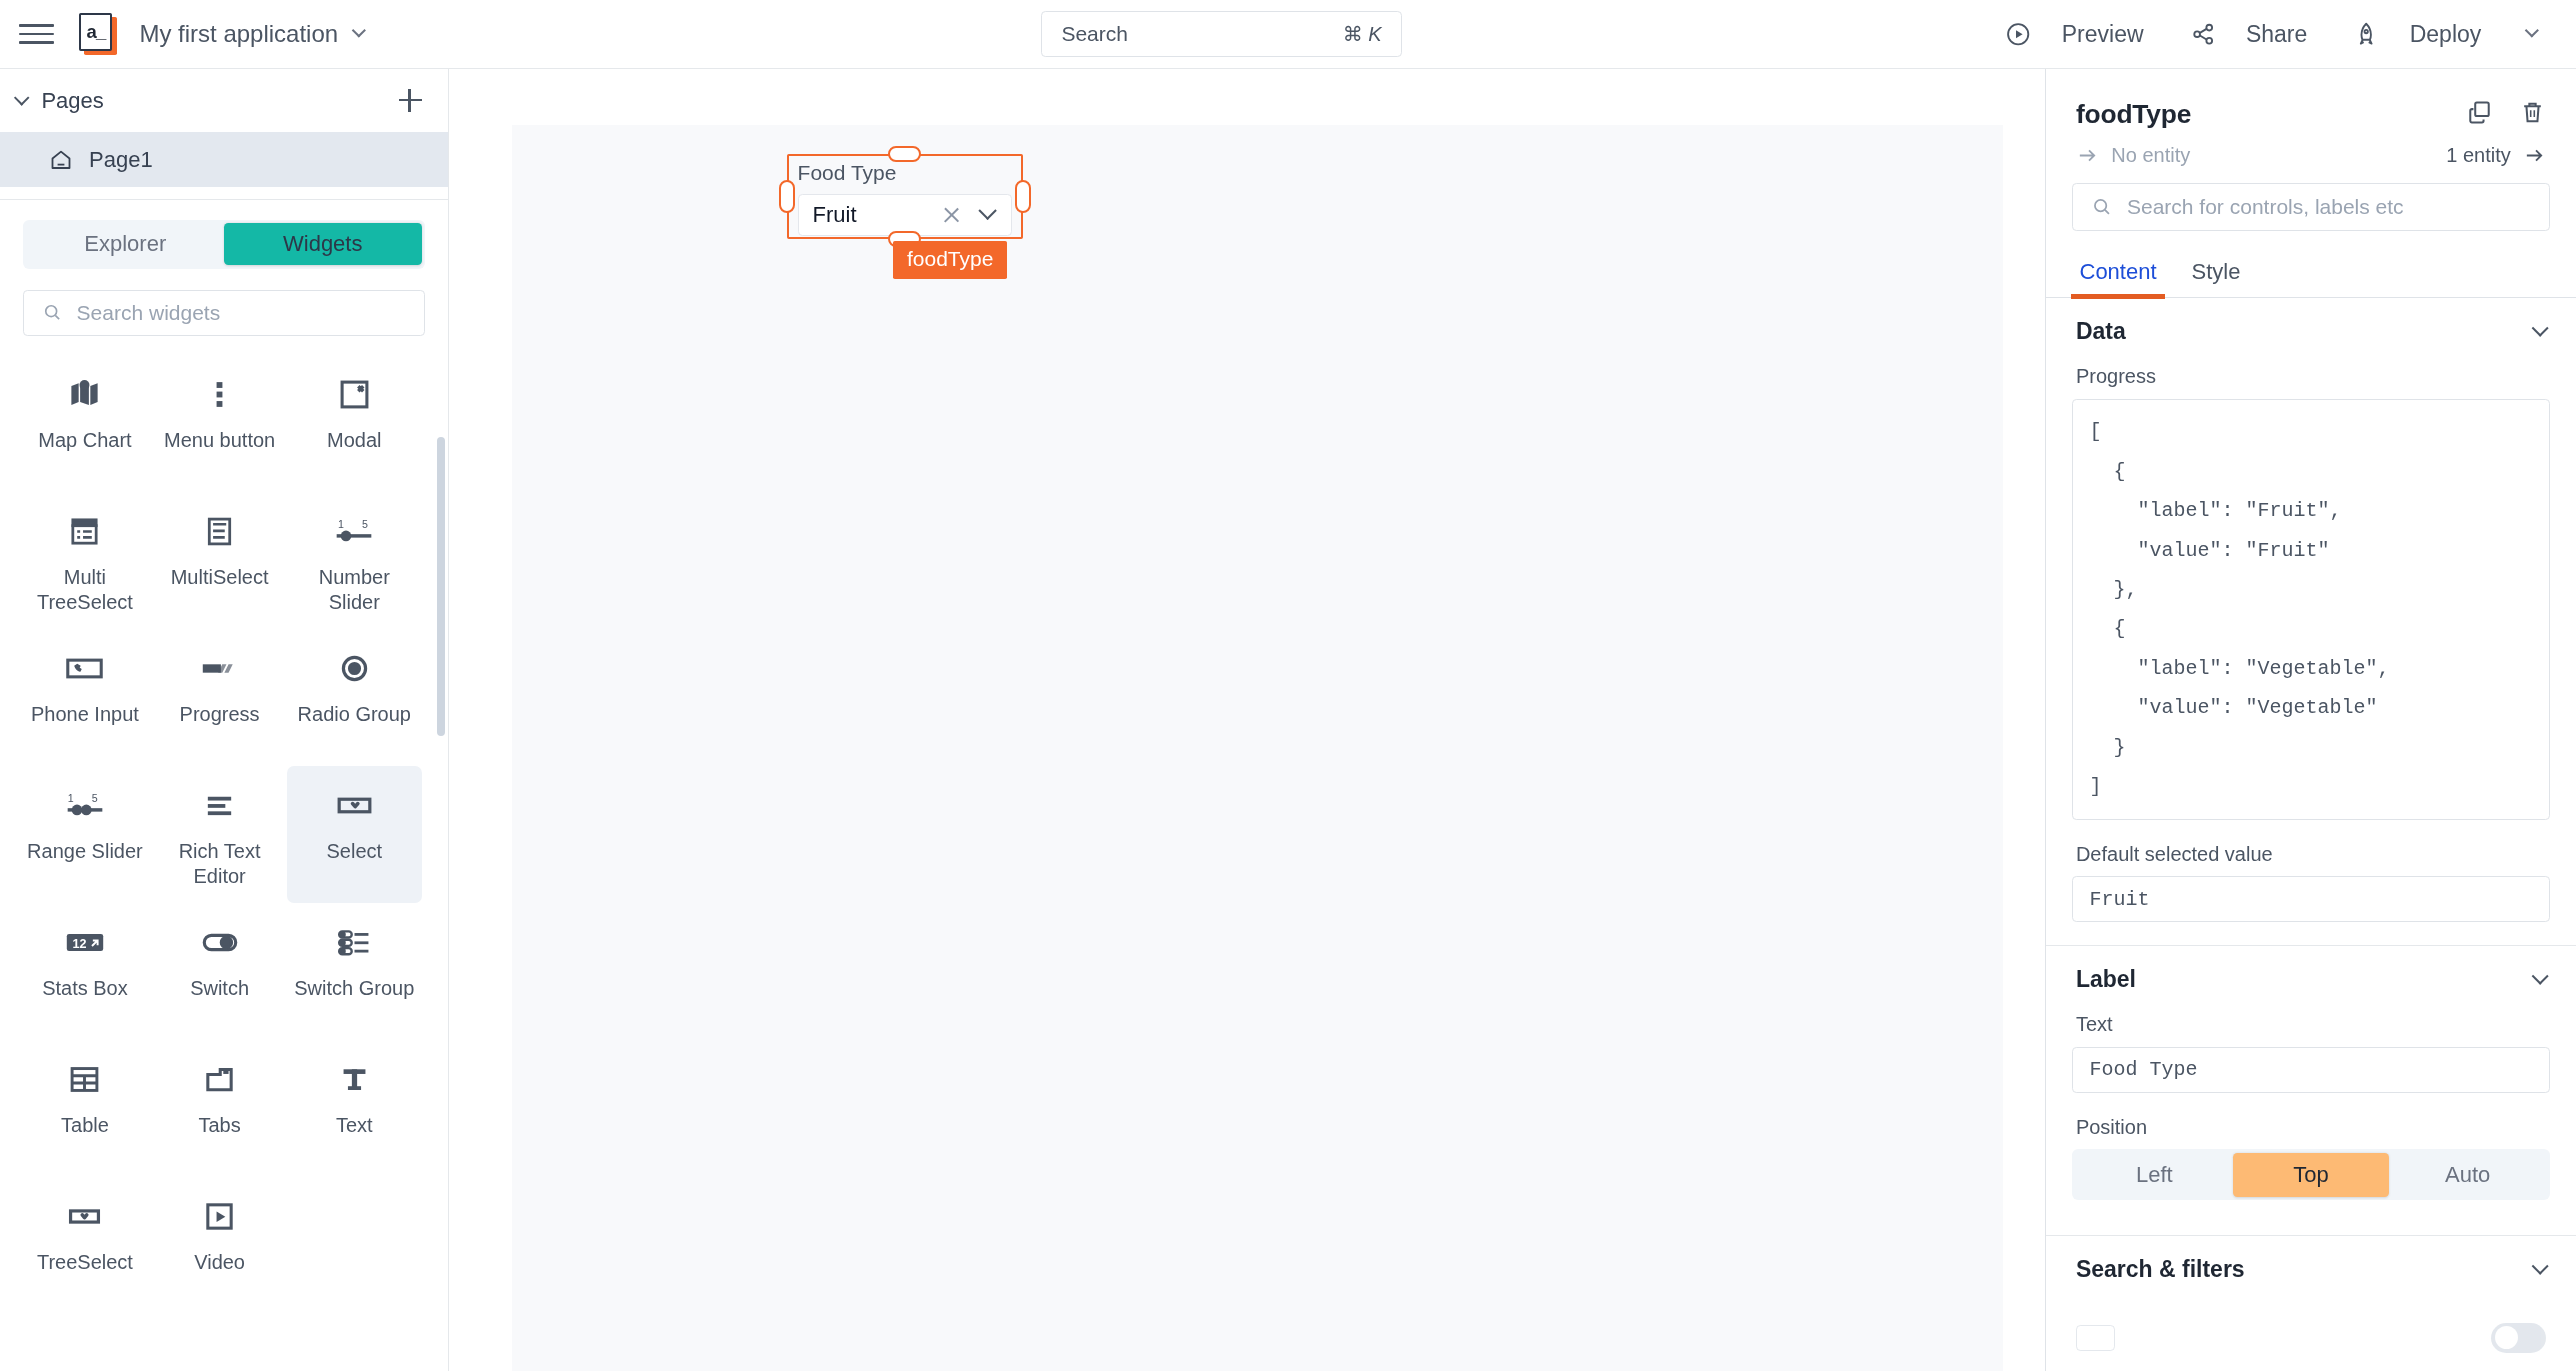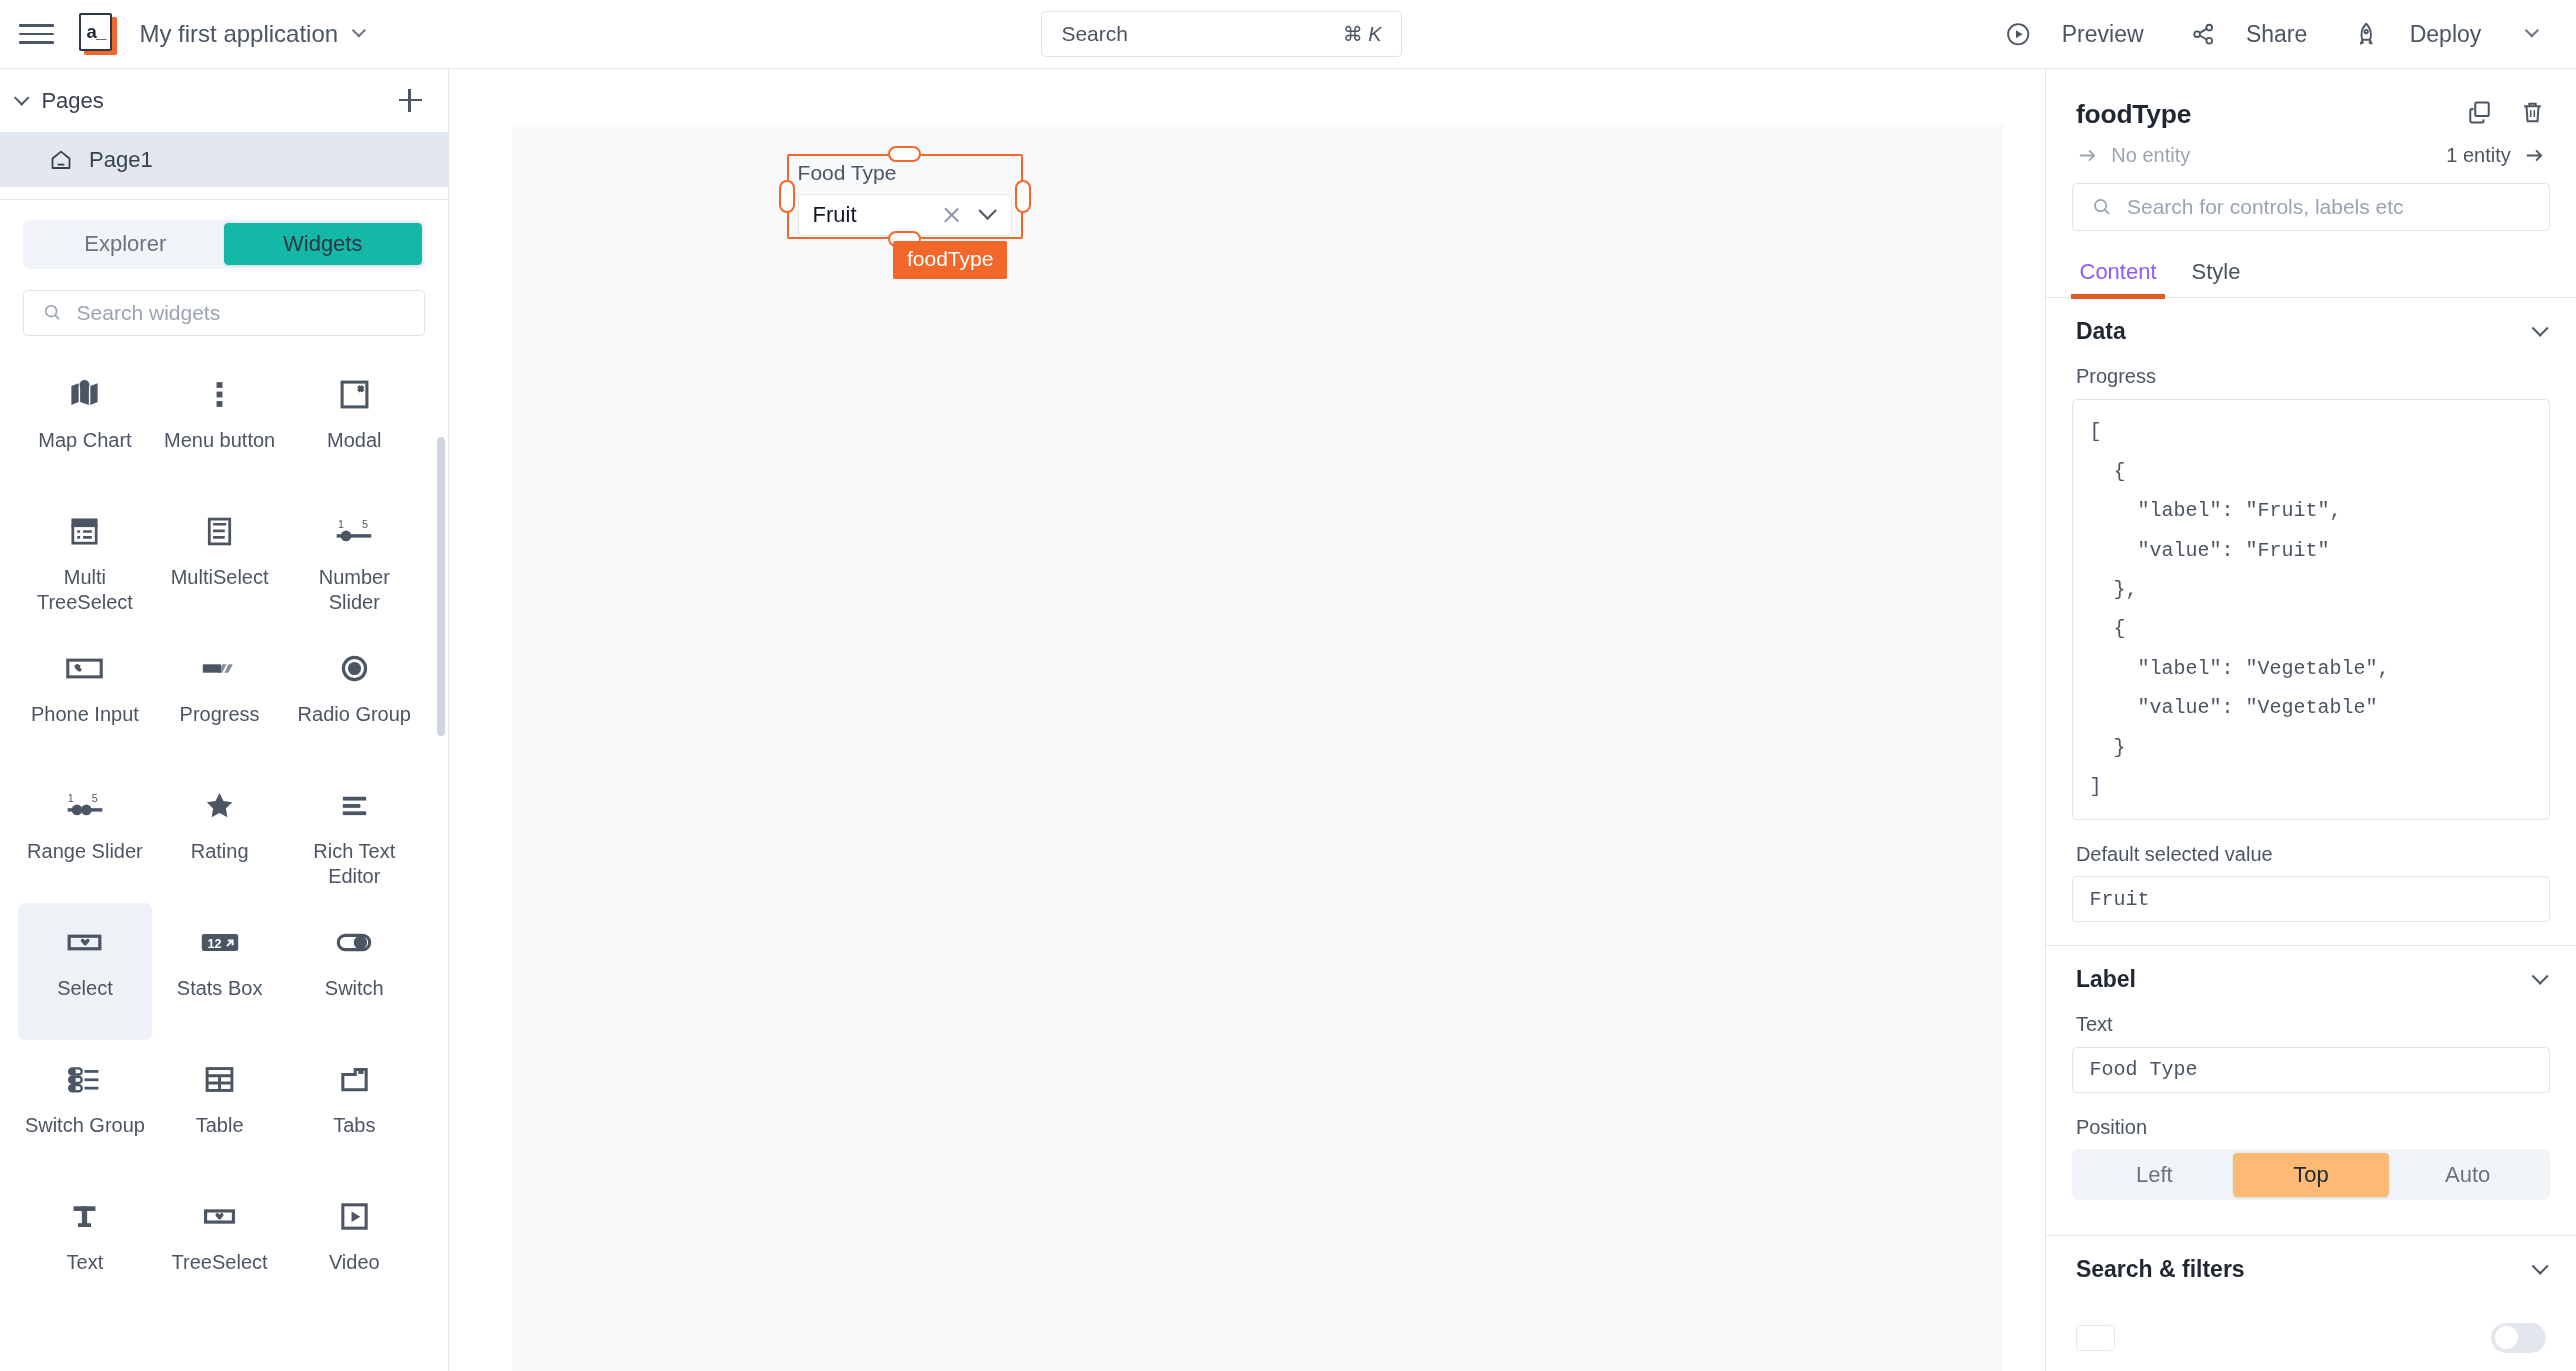--- a/index.html
+++ b/index.html
@@ -161,21 +161,21 @@
   .ent-right { margin-left:auto; display:flex; align-items:center; gap:12.3px; color:#4b5563; cursor:pointer; }
 
   .rp-search {
     margin: 16px 26.4px 0 26.4px; height: 48px; border:1.3px solid #dfe3e8; border-radius:4.4px;
     display:flex; align-items:center; gap:14px; padding: 0 17.6px;
   }
   .rp-search .ph { font-size:21px; color:#9aa4b2; }
 
   .rp-tabs { display:flex; gap: 0; padding: 0 30px; margin-top: 19.4px; border-bottom:1.3px solid #dfe3e8; }
   .rp-tab { padding: 8.8px 3.5px 12.3px 3.5px; margin-right: 28px; font-size:22px; color:#4b5563; cursor:pointer; position:relative; }
-  .rp-tab.active { color:#8b5cf6; }
+  .rp-tab.active { color:#1d4ed8; }
   .rp-tab.active:after { content:""; position:absolute; left:-5.3px; right:-5.3px; bottom:-1.3px; height:4.4px; background:#e35c22; }
 
   .rp-scroll { flex:1; overflow:hidden; }
   .sec { padding: 0 26.4px; }
   .sec-head { display:flex; align-items:center; height: 67px; padding: 0 3.5px; cursor:pointer; }
   .sec-head .st { font-size:23px; color:#1f2733; font-weight:700; }
   .sec-head .chev-dn { margin-left:auto; width:12.3px; height:12.3px; border-right:2.6px solid #4b5563; border-bottom:2.6px solid #4b5563; transform:rotate(45deg) translate(-2.6px,-2.6px); }
   .fld-label { font-size:20px; color:#4b5563; padding: 0 3.5px 10.6px 3.5px; }
 
   .code-box {
@@ -406,28 +406,20 @@
                   <text x="2" y="9" font-size="8" font-family="Liberation Sans">1</text>
                   <text x="20" y="9" font-size="8" font-family="Liberation Sans">5</text>
                   <rect x="2" y="14" width="26" height="2.6"></rect>
                   <circle cx="9" cy="15.3" r="4"></circle>
                   <circle cx="16" cy="15.3" r="4"></circle>
                 </svg>
             </span>
             <span class="wlabel">Range Slider</span>
           </div>
 
-          <div class="wcell">
-            <span class="wicon">
-              <svg width="35" height="35" viewBox="0 0 24 24" fill="#4b5563">
-                  <path d="M12 3.4l2.7 5.5 6 .9-4.3 4.2 1 6-5.4-2.8-5.4 2.8 1-6L3.3 9.8l6-.9z"></path>
-                </svg>
-            </span>
-            <span class="wlabel">Rating</span>
-          </div>
 
           <div class="wcell">
             <span class="wicon">
               <svg width="35" height="35" viewBox="0 0 24 24" fill="#4b5563">
                   <rect x="4" y="6" width="16" height="2.6"></rect>
                   <rect x="4" y="11" width="12" height="2.6"></rect>
                   <rect x="4" y="16" width="16" height="2.6"></rect>
                 </svg>
             </span>
             <span class="wlabel">Rich Text Editor</span>

